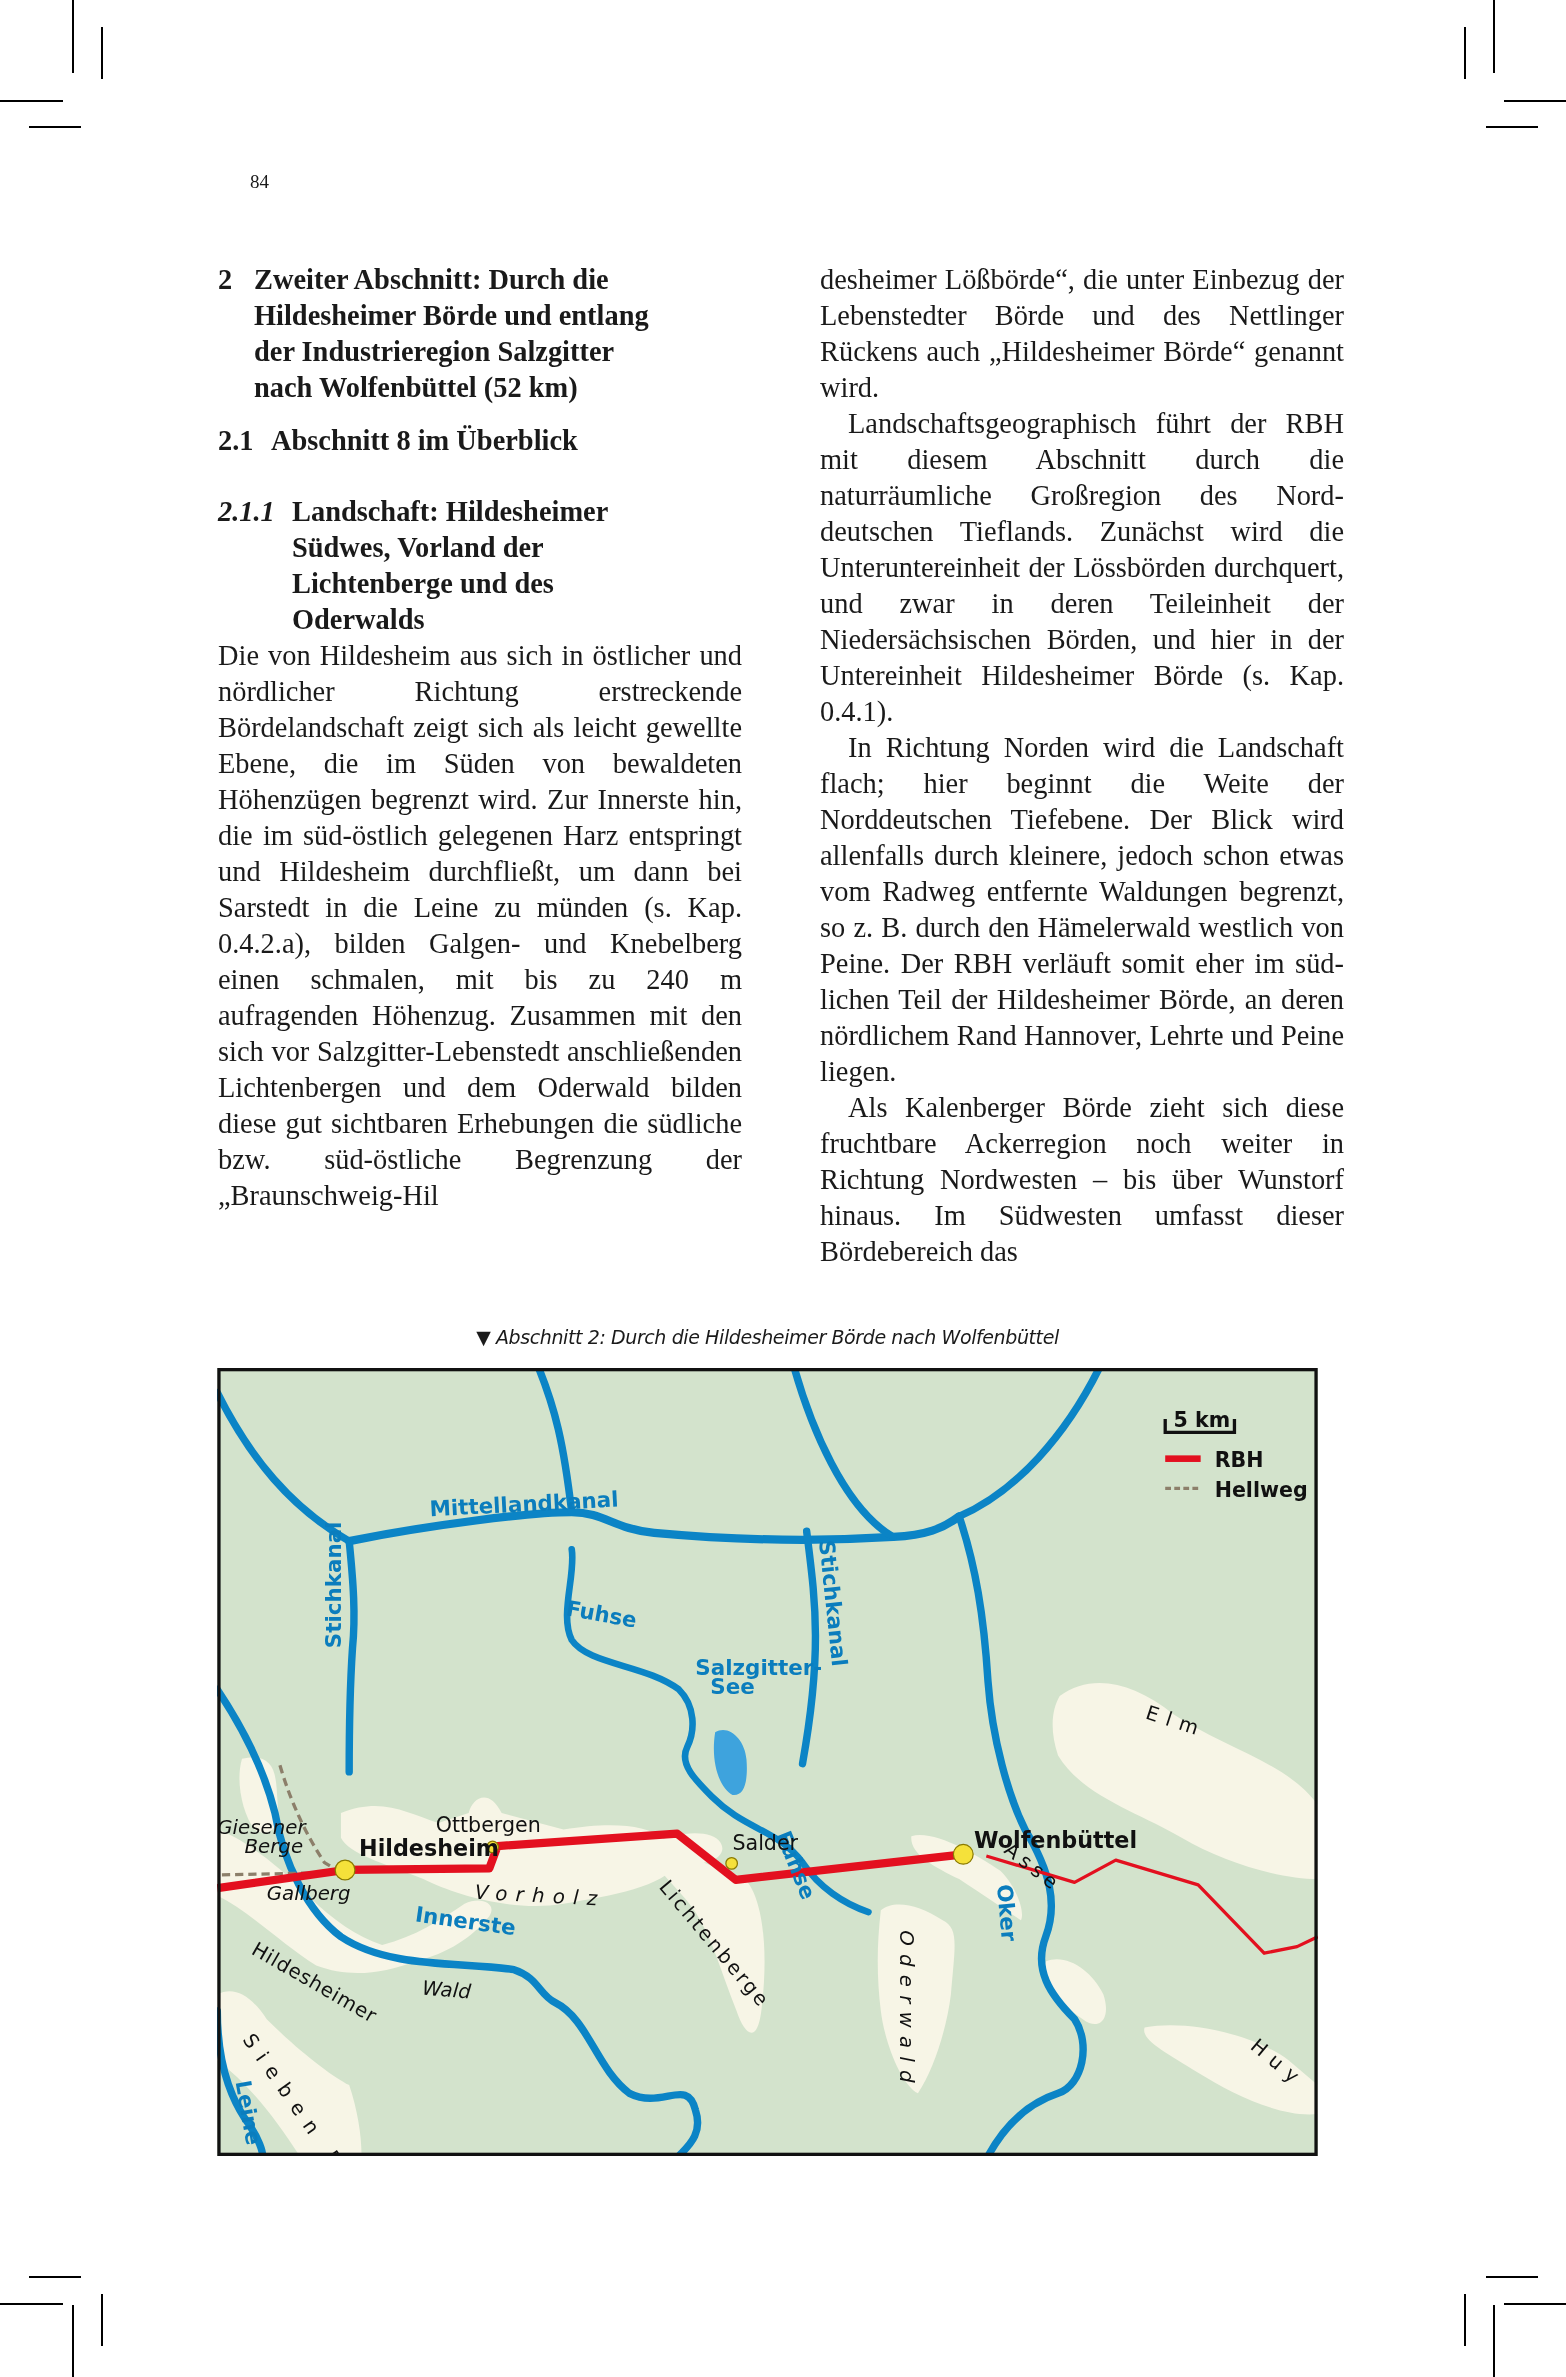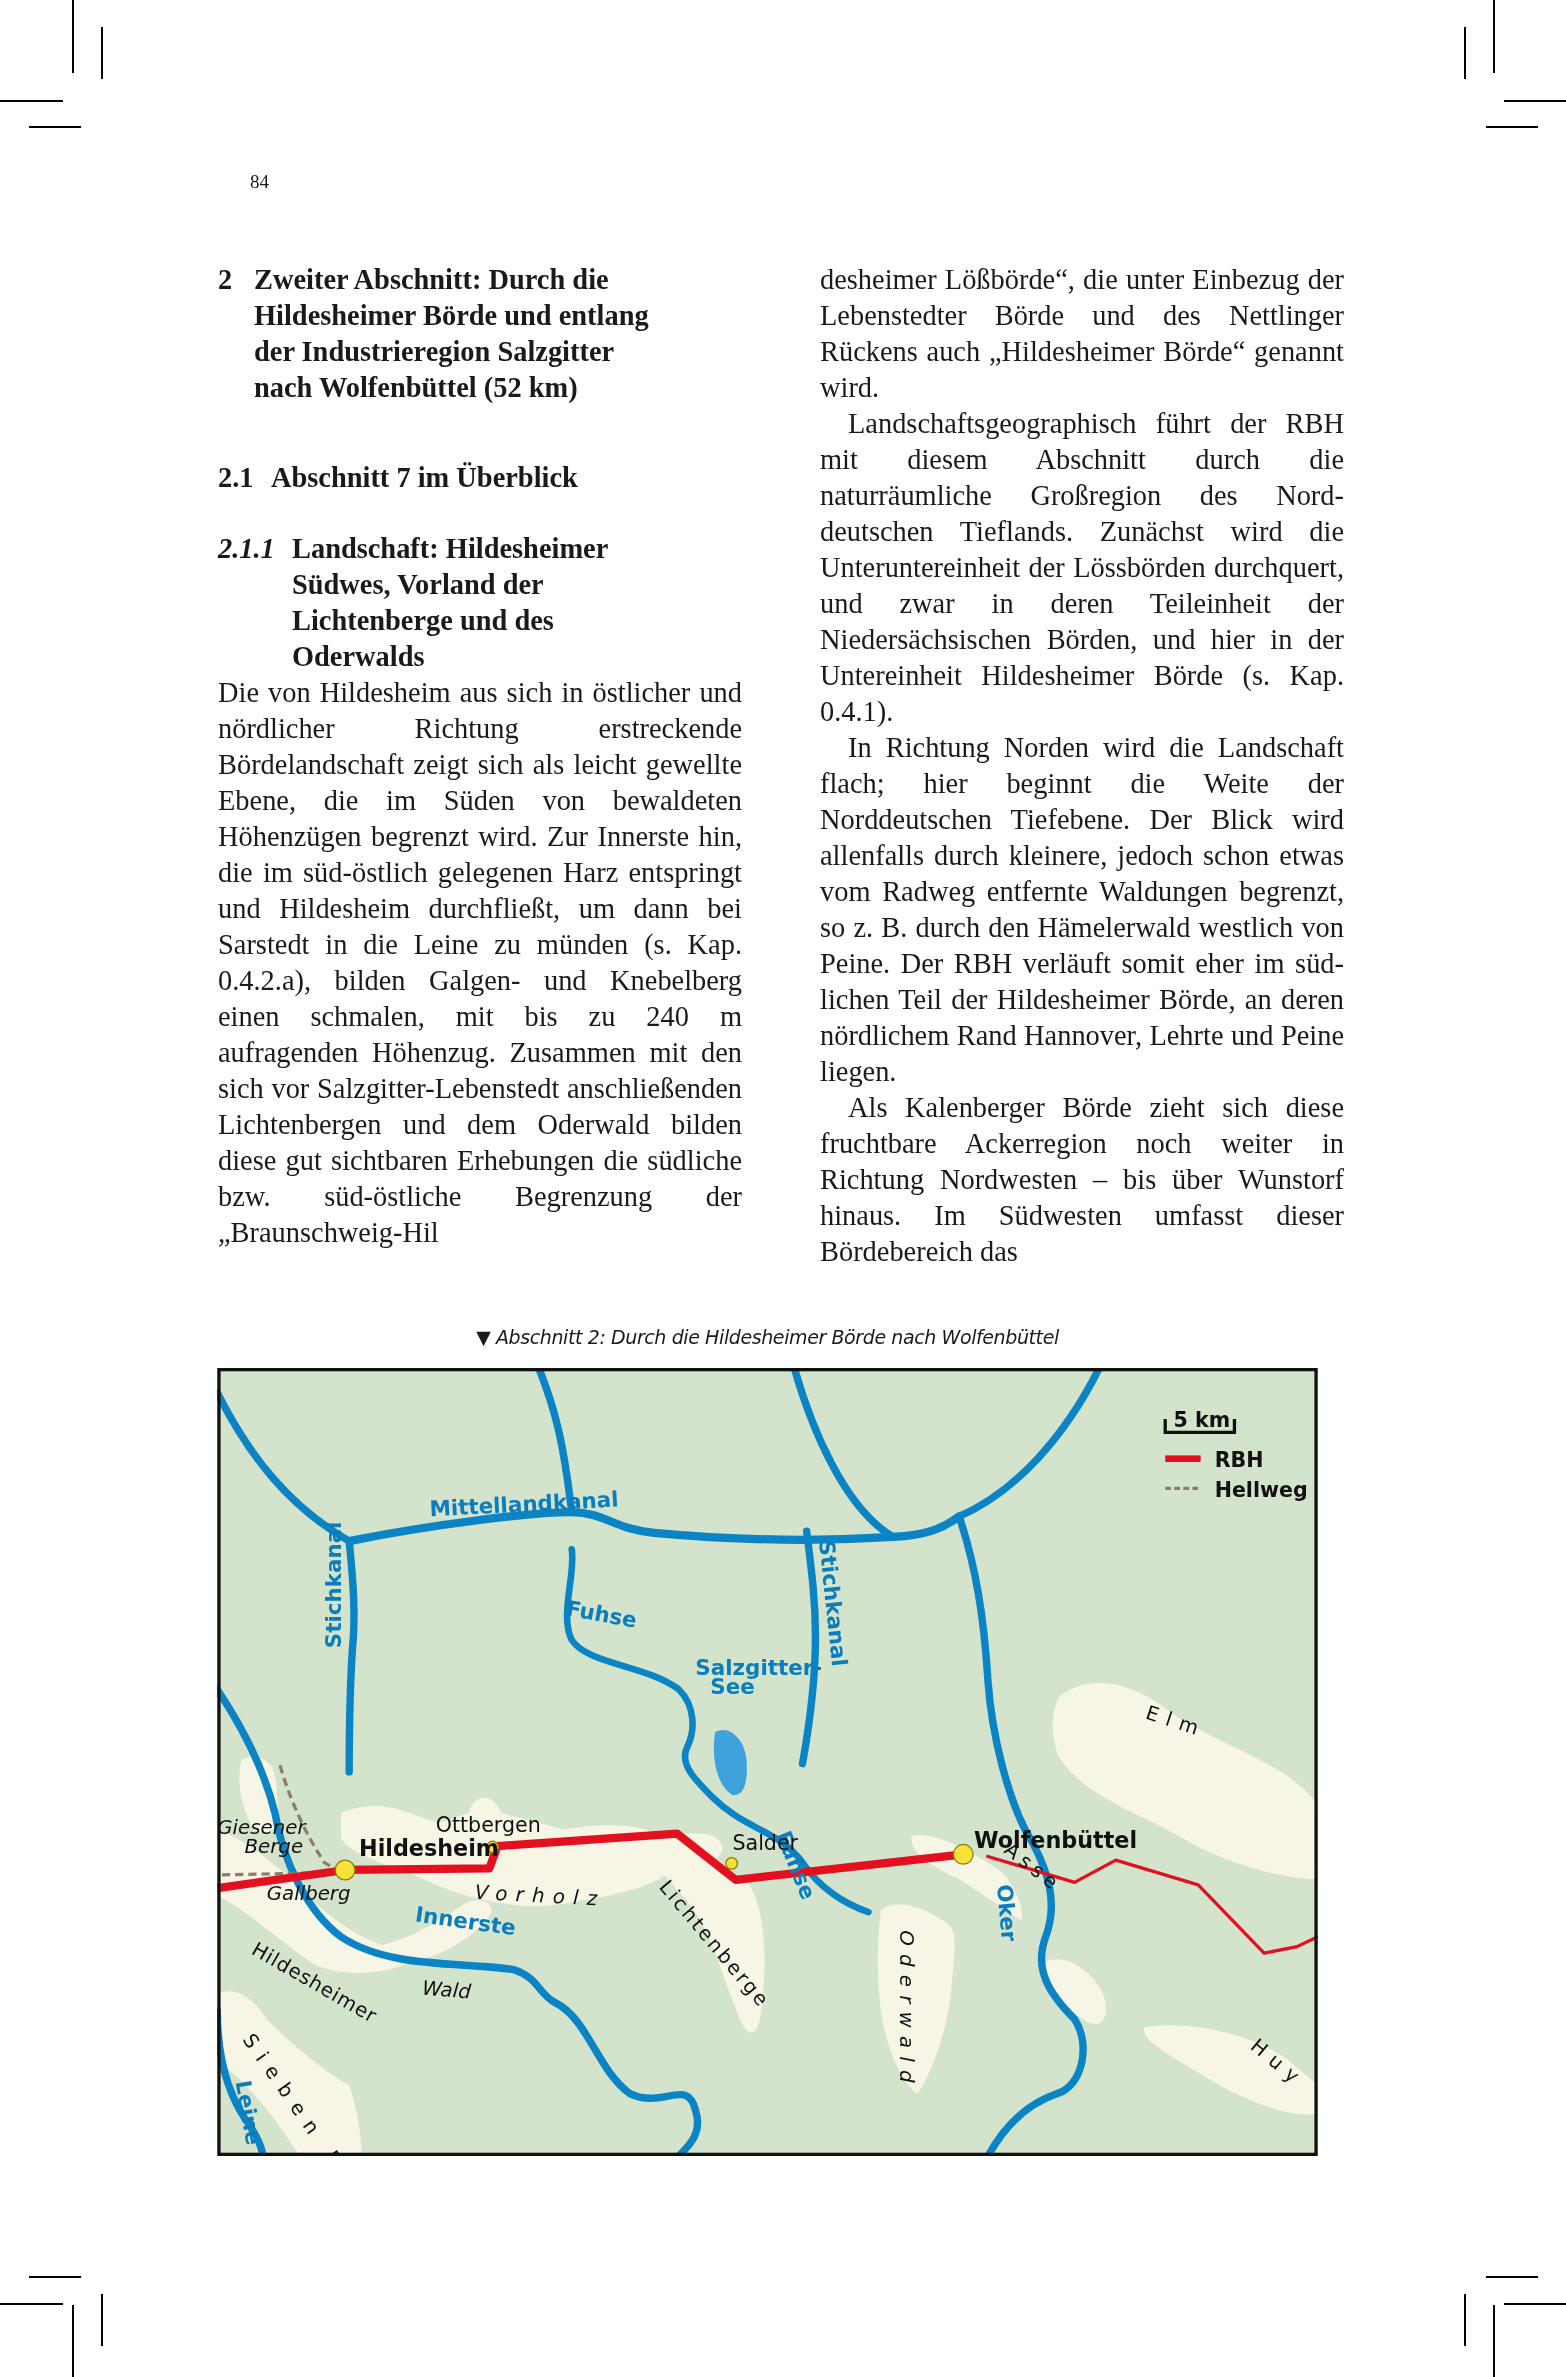--- a/index.html
+++ b/index.html
@@ -8,21 +8,21 @@
   .running-head { position: absolute; top: 171px; left: 218px; width: 1096px; height: 33px; font-family: "Liberation Serif", serif; font-size: 19px; margin-left: 32px; }
   .running-head .pageno { position: absolute; left: 0; top: 0; }
   .running-head .title { position: absolute; right: 0; top: 0; }
   .col { position: absolute; top: 262px; width: 524px; font-family: "Liberation Serif", serif; font-size: 28.4px; line-height: 36px; }
   .col.left { left: 218px; }
   .col.right { left: 808px; margin-left: 12px; }
   .heading { font-weight: bold; display: flex; margin: 0; }
   .heading .num { flex: 0 0 auto; }
   .heading .txt { flex: 1 1 auto; }
   .h1 .num { width: 36px; }
-  .h2 { margin-top: 54px; }
+  .h2 { margin-top: 17px; }
   .h2 .num { width: 53px; }
   .h3 { margin-top: 35px; }
   .h3 .num { width: 74px; font-style: italic; }
   .para { text-align: justify; margin: 0; hyphens: manual; }
   .para.indent { text-indent: 28px; }
   .caption { position: absolute; top: 1326px; left: 218px; width: 1099px; text-align: center; font-family: "DejaVu Sans", sans-serif; font-style: italic; font-size: 19px; letter-spacing: -0.4px; }
   .map { position: absolute; left: 217px; top: 1368px; width: 1101px; height: 788px; }
   .map svg { display: block; }
   .mlabel { font-family: "DejaVu Sans", sans-serif; }
 </style>
@@ -55,21 +55,21 @@
     <span class="num">2</span>
     <span class="txt">
       <span>Zweiter Abschnitt: Durch die</span><br>
       <span>Hildesheimer Börde und entlang</span><br>
       <span>der Industrieregion Salzgitter</span><br>
       <span>nach Wolfenbüttel (52 km)</span>
     </span>
   </div>
   <div class="heading h2">
     <span class="num">2.1</span>
-    <span class="txt">Abschnitt 7 im Überblick</span>
+    <span class="txt">Abschnitt 8 im Überblick</span>
   </div>
   <div class="heading h3">
     <span class="num">2.1.1</span>
     <span class="txt">
       <span>Landschaft: Hildesheimer</span><br>
       <span>Südwes, Vorland der</span><br>
       <span>Lichtenberge und des</span><br>
       <span>Oderwalds</span>
     </span>
   </div>

